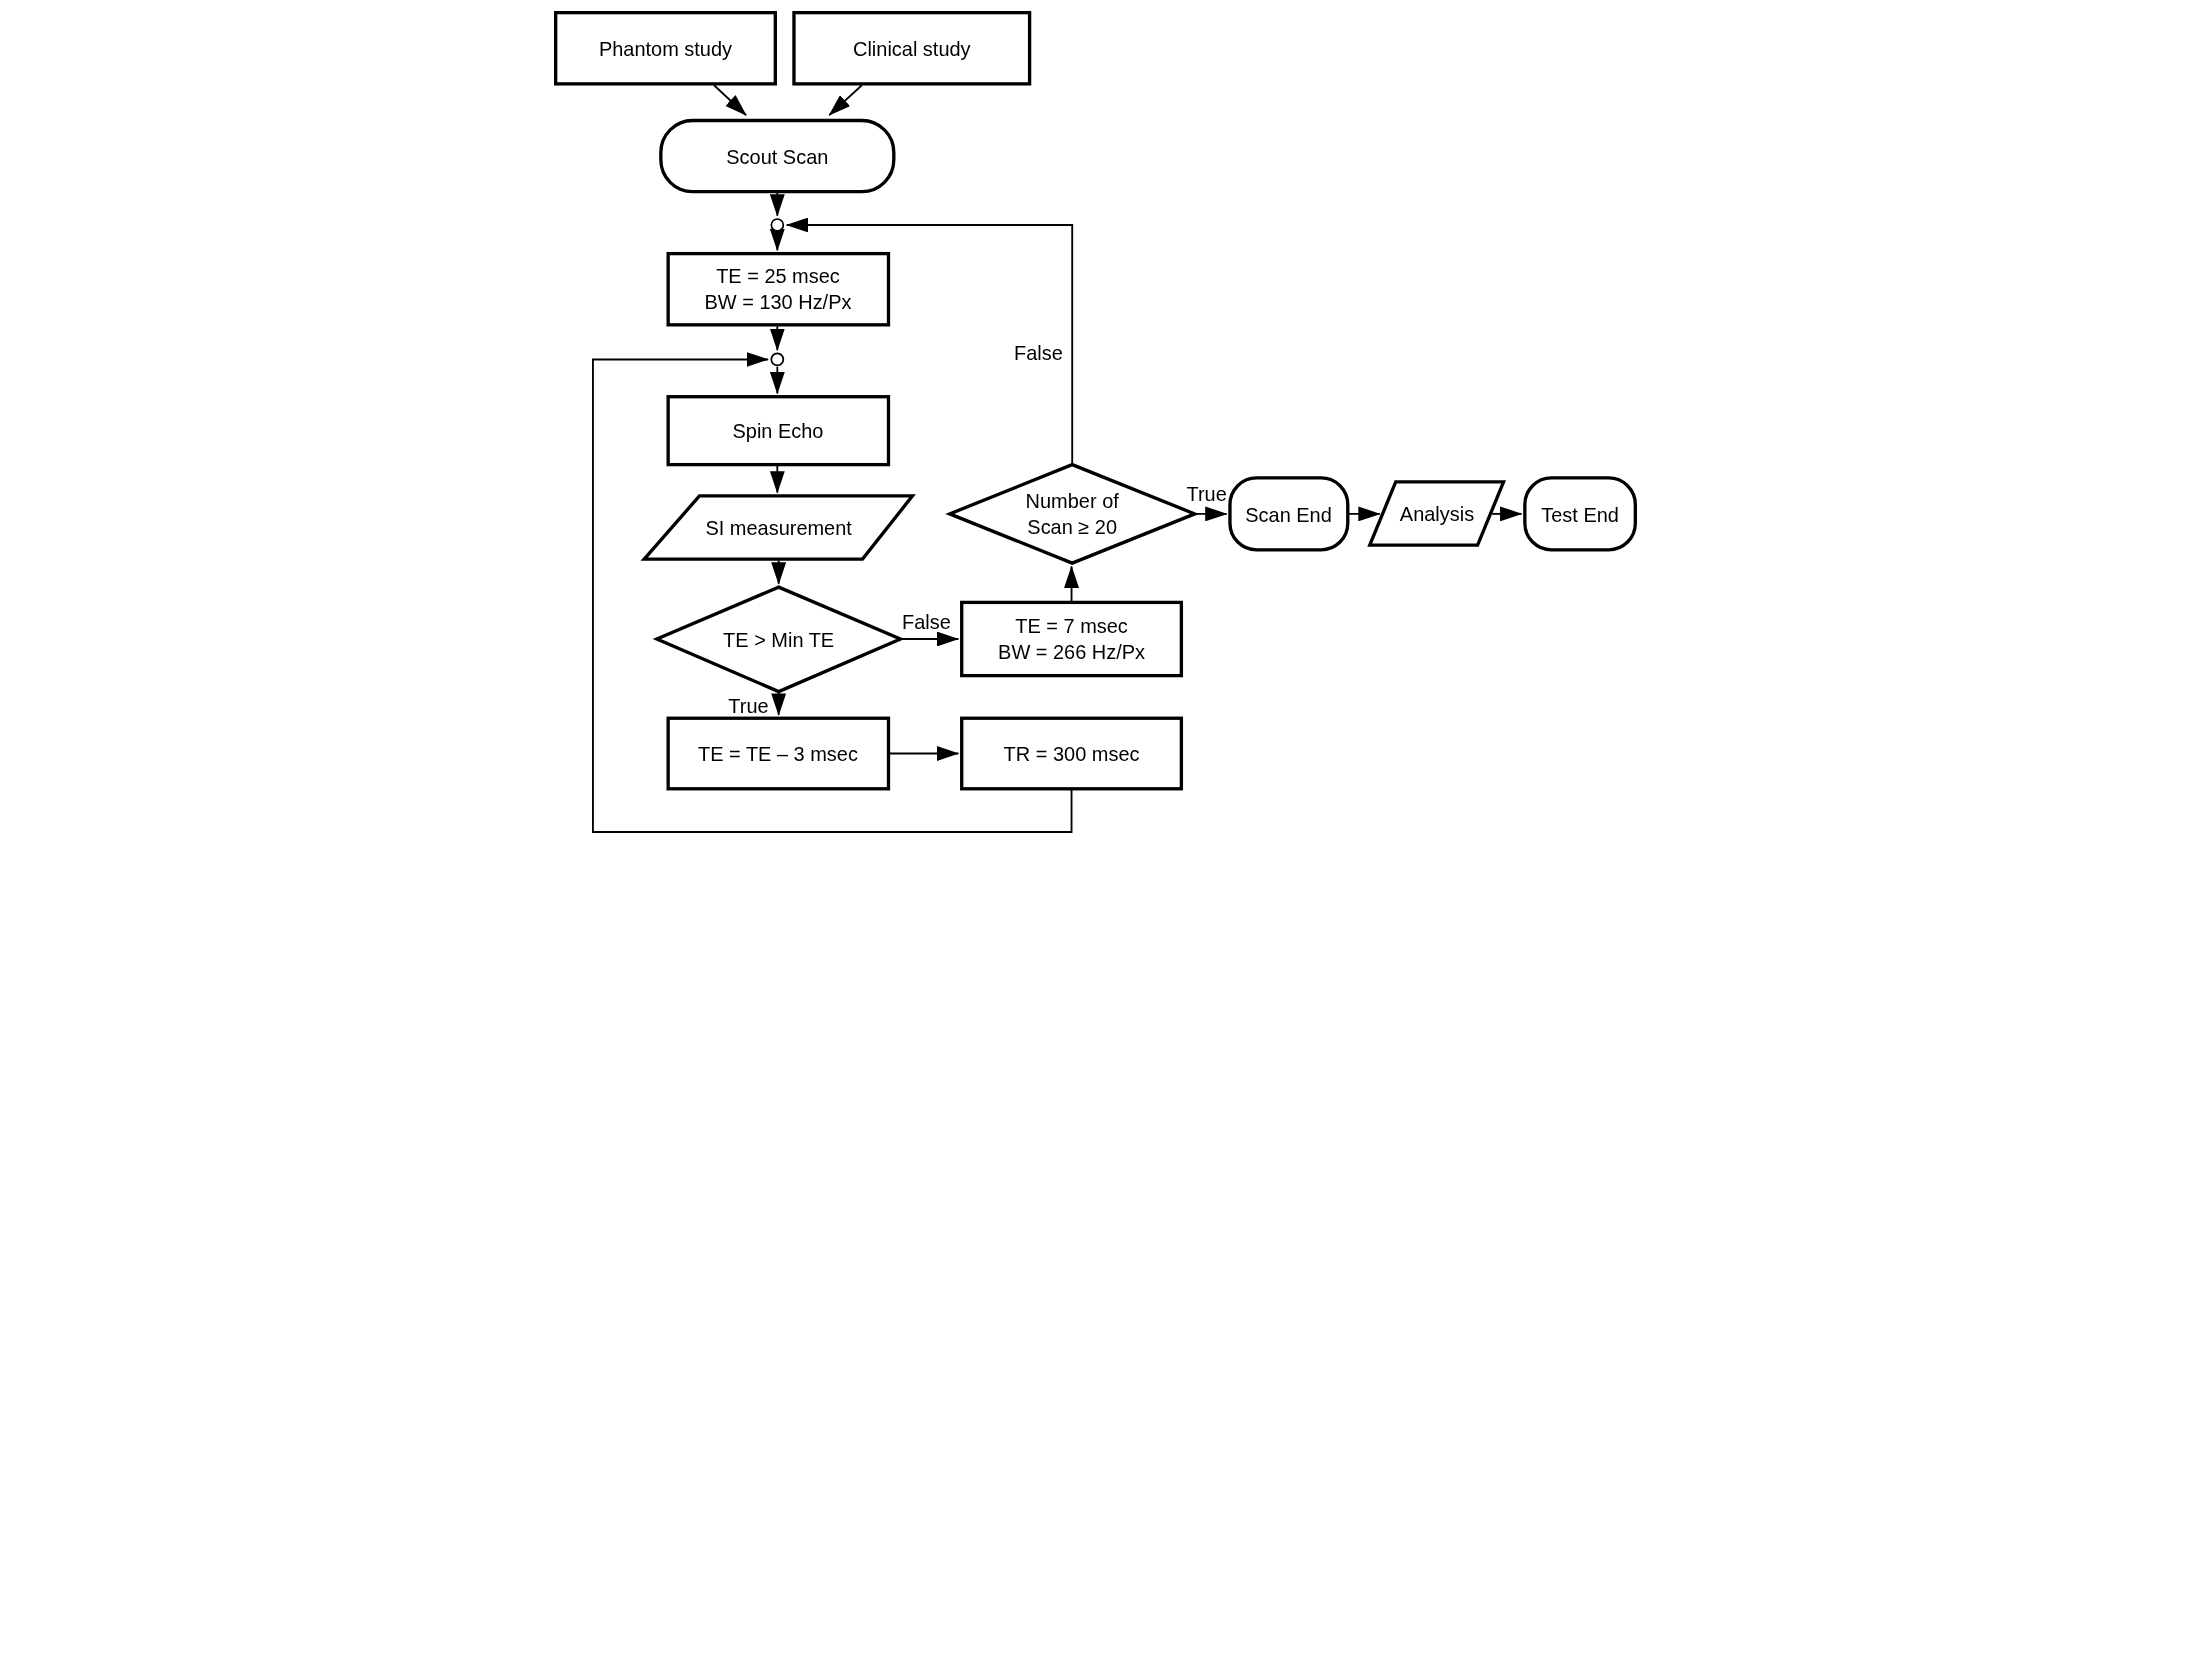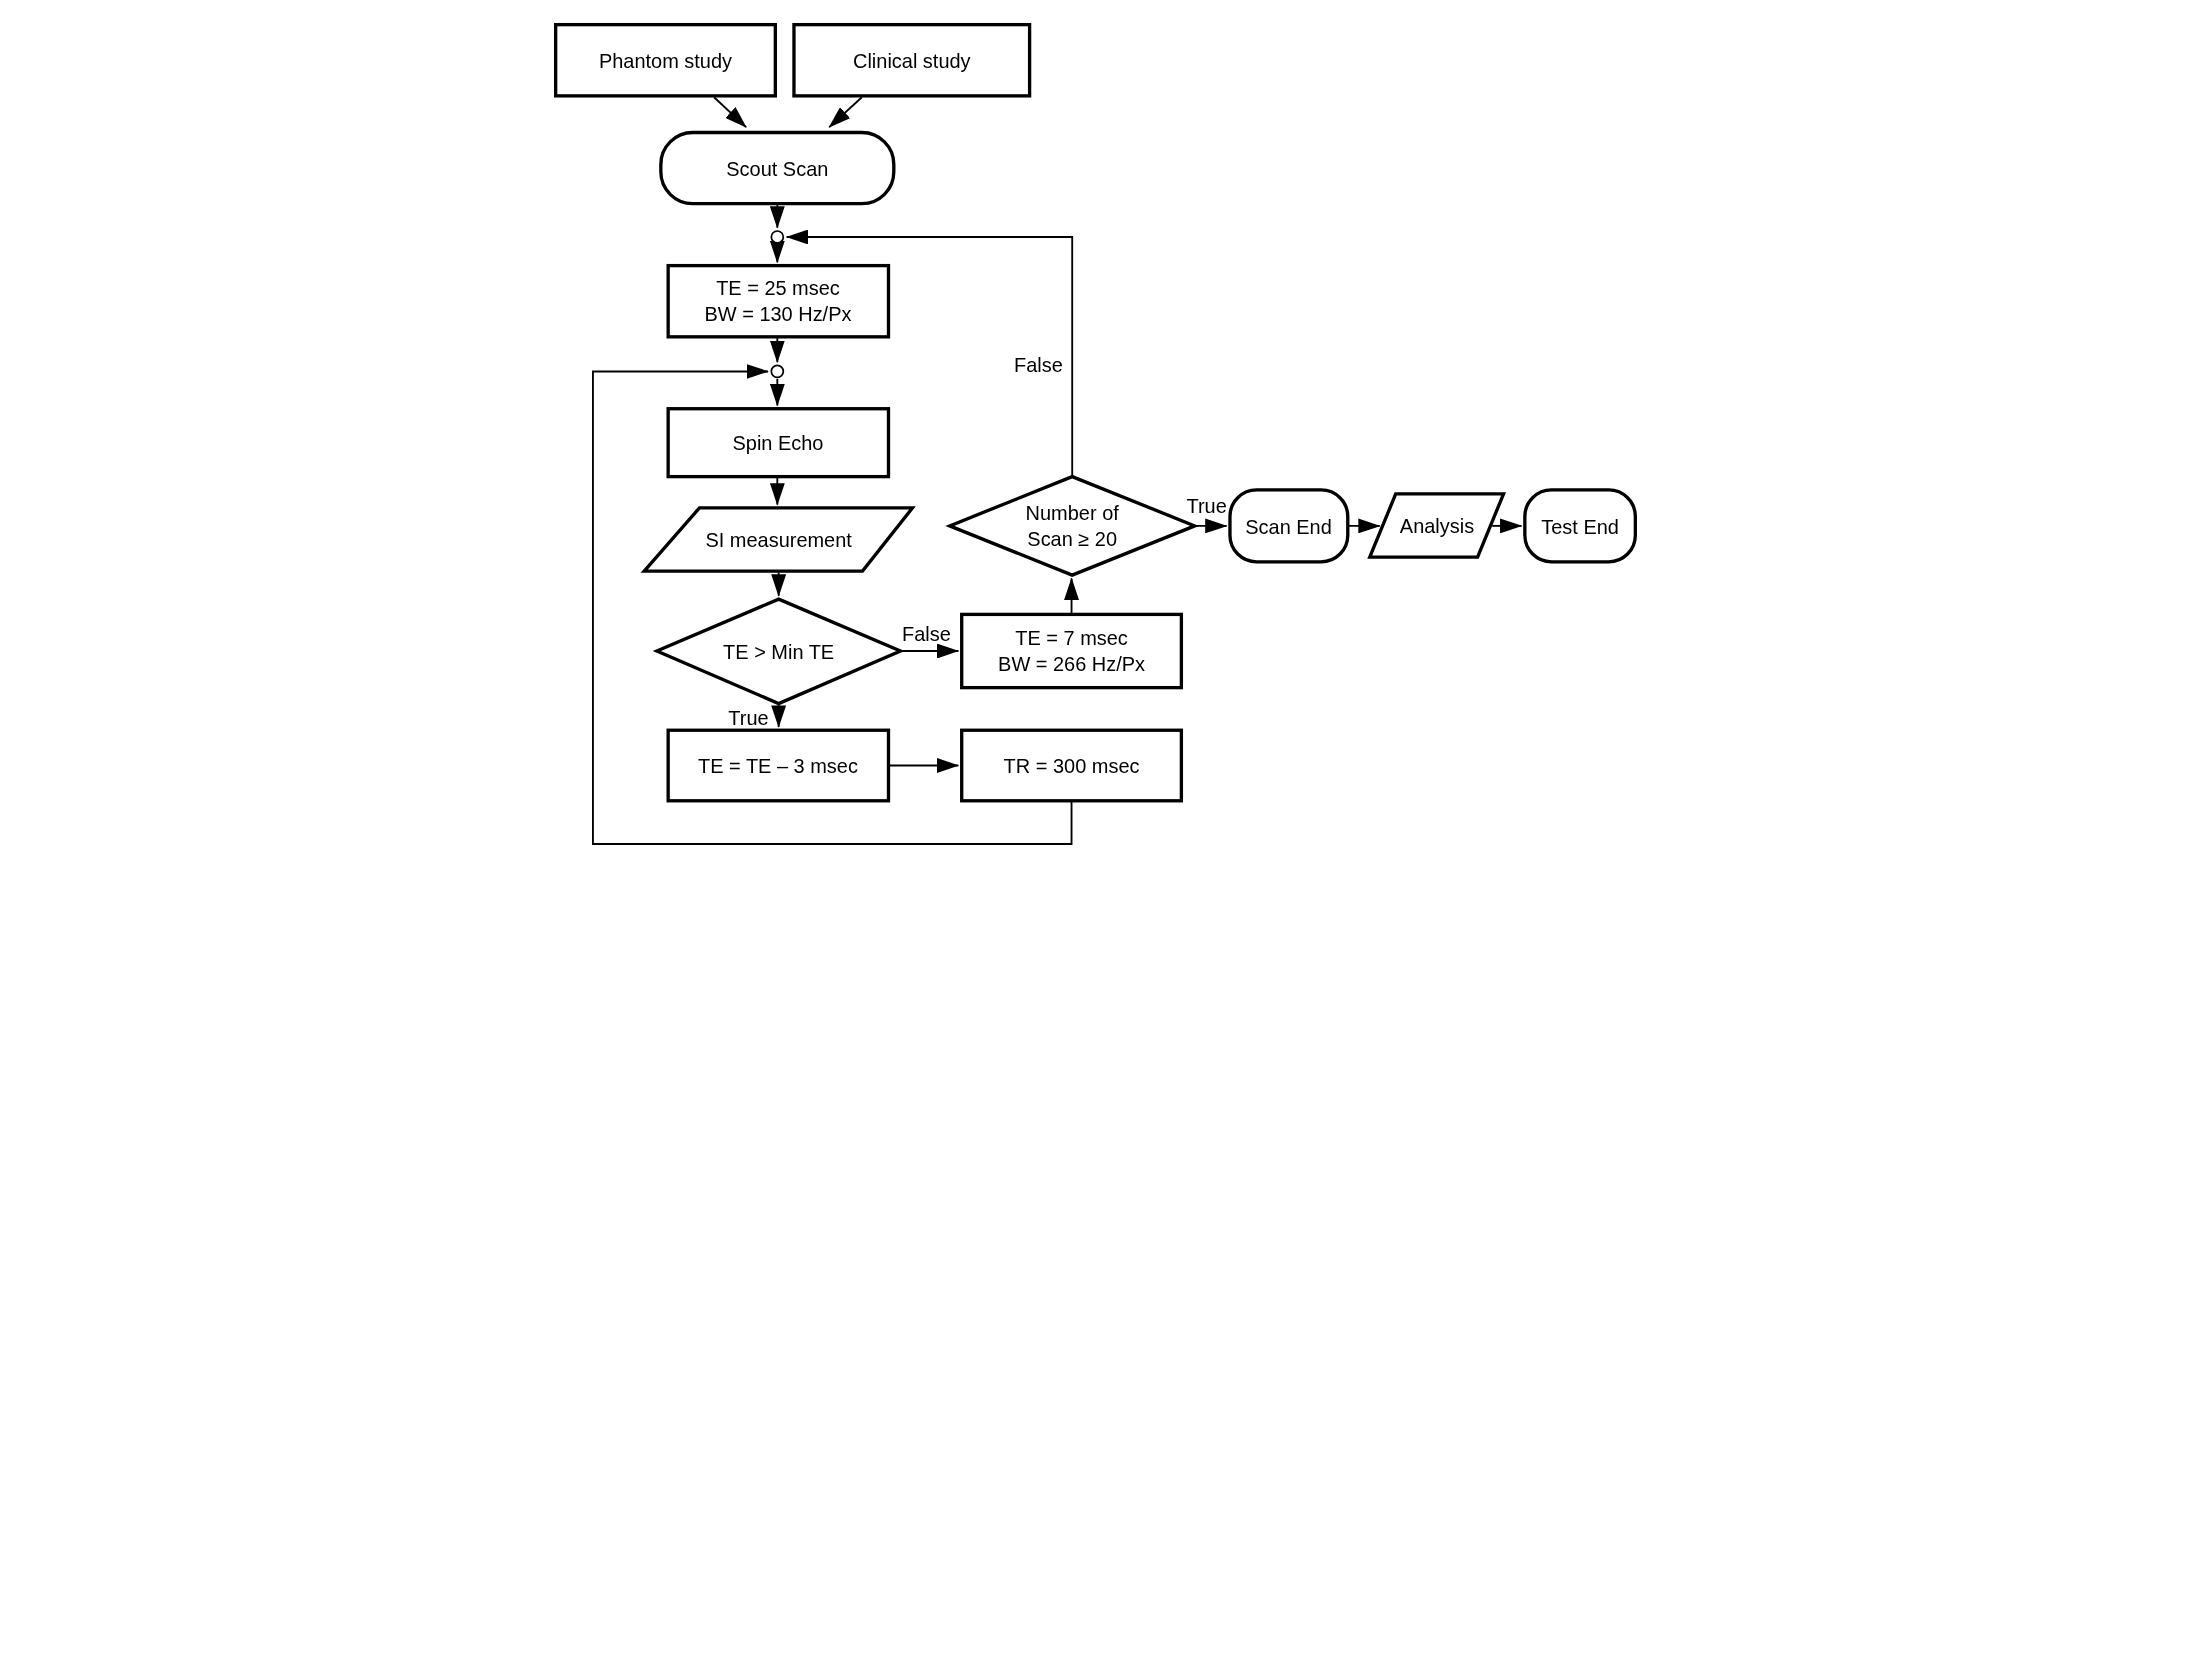--- a/index.html
+++ b/index.html
@@ -3,21 +3,21 @@
 <meta charset="utf-8">
 <style>
   html, body {
     margin: 0;
     padding: 0;
     background: #ffffff;
   }
   .stage {
     width: 100%;
     max-width: 1097px;
-    margin: 12px auto;
+    margin: 0 auto;
     background: #0ea5e9;
   }
   svg {
     display: block;
     width: 100%;
     height: auto;
     background: #ffffff;
   }
   .node {
     fill: #ffffff;

